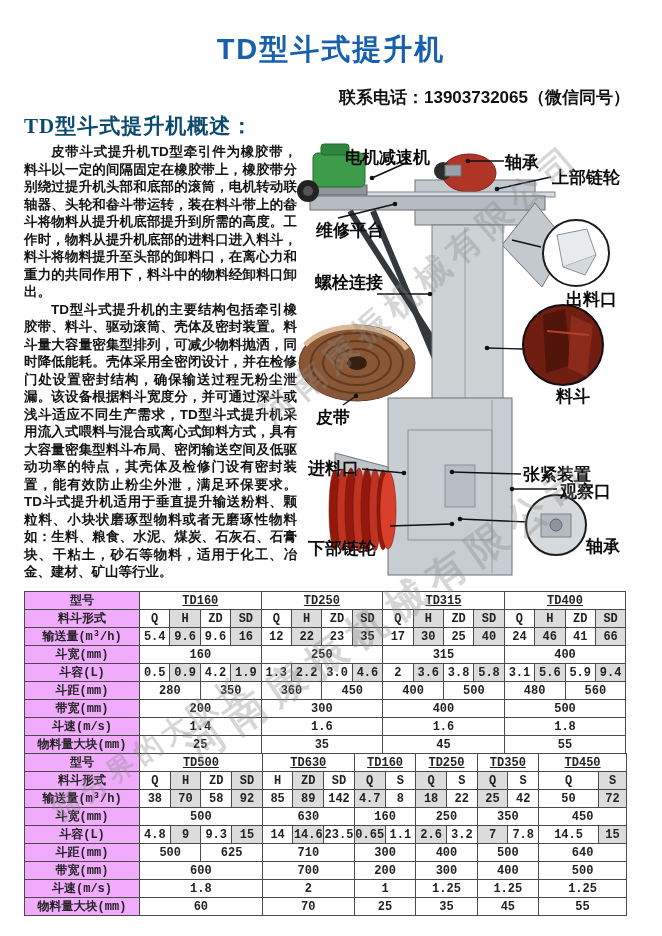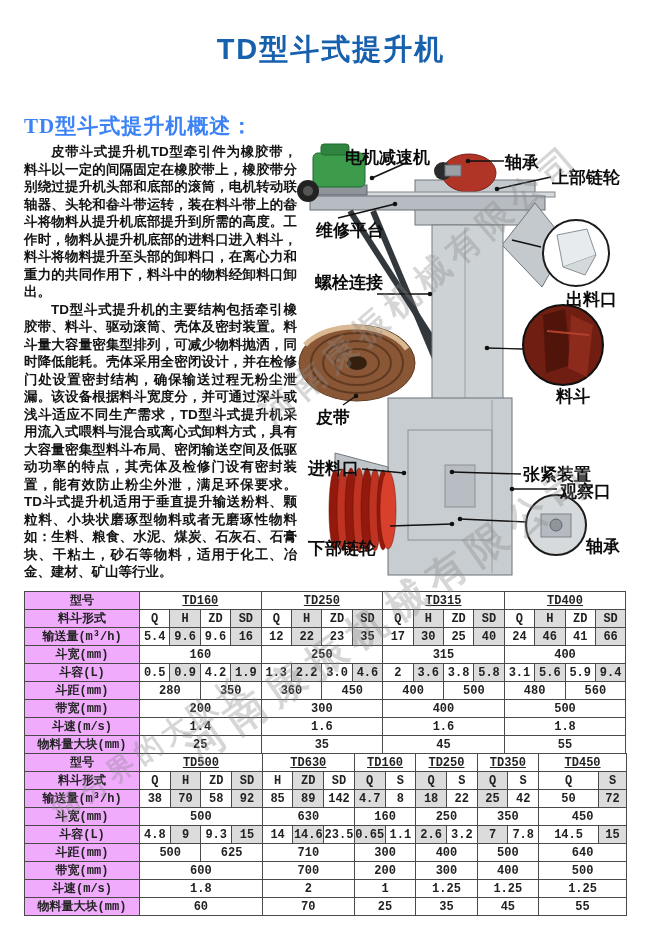--- a/index.html
+++ b/index.html
@@ -2,21 +2,21 @@
 <html><head>
 <meta charset="utf-8">
 <style>
   html,body{margin:0;padding:0;background:#fff;}
   .page{position:relative;width:662px;height:936px;background:#fff;overflow:hidden;
         font-family:"Liberation Sans",sans-serif;color:#1a1a1a;}
   .title{position:absolute;left:0;top:30px;width:662px;margin:0;text-align:center;
          font:700 29px "Liberation Sans",sans-serif;color:#1660ae;letter-spacing:2px;}
   .phone{position:absolute;right:32px;top:86px;font:700 17px "Liberation Sans",sans-serif;color:#111;}
   .sec-head{position:absolute;margin:0;font:700 21px "Liberation Serif","DejaVu Serif",serif;
-            color:#3b82f6;letter-spacing:1px;white-space:nowrap;}
+            color:#0c4a6e;letter-spacing:1px;white-space:nowrap;}
   .overview-head{left:24px;top:112px;}
   .tech-head{left:24px;top:556px;}
   .body-col{position:absolute;left:24px;top:143px;width:273px;
             font-family:Liberation Sans, sans-serif;font-weight:600;
             font-size:13.5px;line-height:17.5px;text-align:justify;color:#141414;}
   .body-col p{margin:0;text-indent:2em;}
   
   .diagram{position:absolute;left:295px;top:135px;width:367px;height:460px;}
   .diagram svg{position:absolute;left:0;top:0;}
   .dlabel{position:absolute;font:700 17px "Liberation Sans",sans-serif;color:#0b0b0b;white-space:nowrap;}
@@ -37,20 +37,21 @@
   .wm1{left:420px;top:285px;font-size:34px;letter-spacing:7px;transform:translate(-50%,-50%) rotate(-41deg);}
   .wm2{left:390px;top:612px;font-size:40px;letter-spacing:9px;transform:translate(-50%,-50%) rotate(-35deg);}
   .wm3{left:150px;top:748px;font-size:28px;letter-spacing:5px;transform:translate(-50%,-50%) rotate(-35deg);}
 </style>
 </head>
 <body>
 
 <div class="page">
 
   <h1 class="title">TD型斗式提升机</h1>
+  <div class="phone">联系电话：13903732065（微信同号）</div>
 
   <h2 class="sec-head overview-head">TD型斗式提升机概述：</h2>
   <div class="body-col">
     <p>皮带斗式提升机TD型牵引件为橡胶带，料斗以一定的间隔固定在橡胶带上，橡胶带分别绕过提升机头部和底部的滚筒，电机转动联轴器、头轮和畚斗带运转，装在料斗带上的畚斗将物料从提升机底部提升到所需的高度。工作时，物料从提升机底部的进料口进入料斗，料斗将物料提升至头部的卸料口，在离心力和重力的共同作用下，料斗中的物料经卸料口卸出。</p>
     <p>TD型斗式提升机的主要结构包括牵引橡胶带、料斗、驱动滚筒、壳体及密封装置。料斗量大容量密集型排列，可减少物料抛洒，同时降低能耗。壳体采用全密闭设计，并在检修门处设置密封结构，确保输送过程无粉尘泄漏。该设备根据料斗宽度分，并可通过深斗或浅斗适应不同生产需求，TD型斗式提升机采用流入式喂料与混合或离心式卸料方式，具有大容量密集型料斗布局、密闭输送空间及低驱动功率的特点，其壳体及检修门设有密封装置，能有效防止粉尘外泄，满足环保要求。TD斗式提升机适用于垂直提升输送粉料、颗粒料、小块状磨琢型物料或者无磨琢性物料如：生料、粮食、水泥、煤炭、石灰石、石膏块、干粘土，砂石等物料，适用于化工、冶金、建材、矿山等行业。</p>
   </div>
 
   <div class="diagram">
     <svg width="367" height="460" viewBox="0 0 367 460">
 

